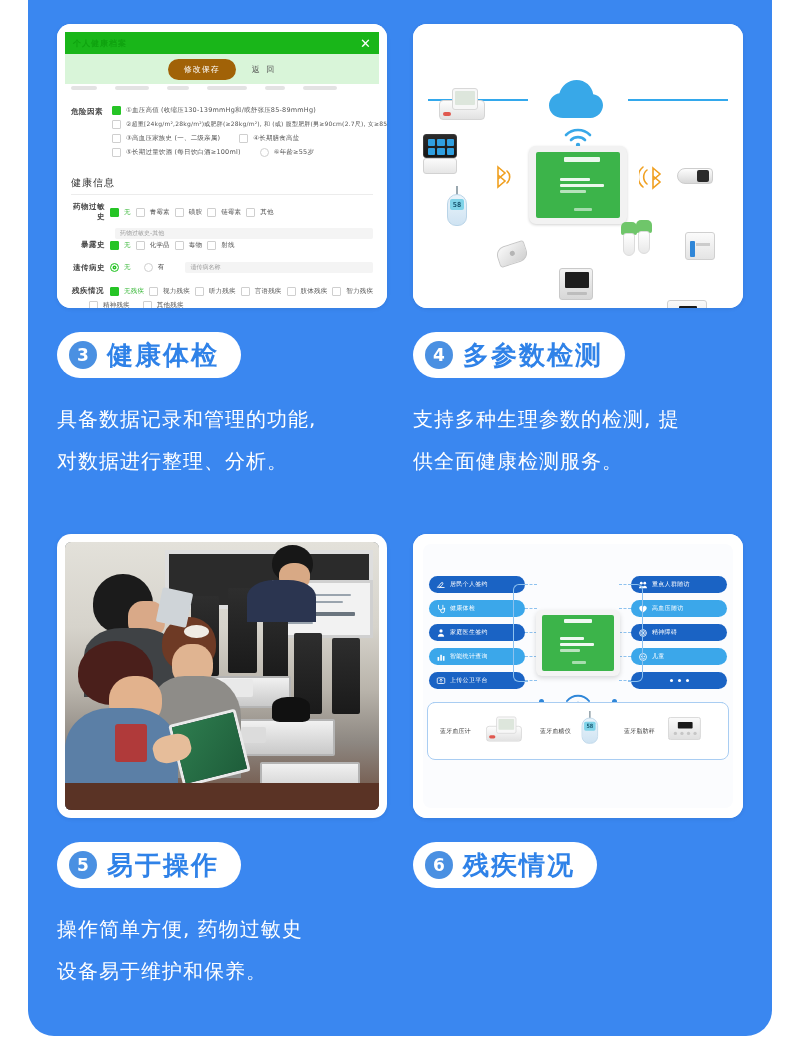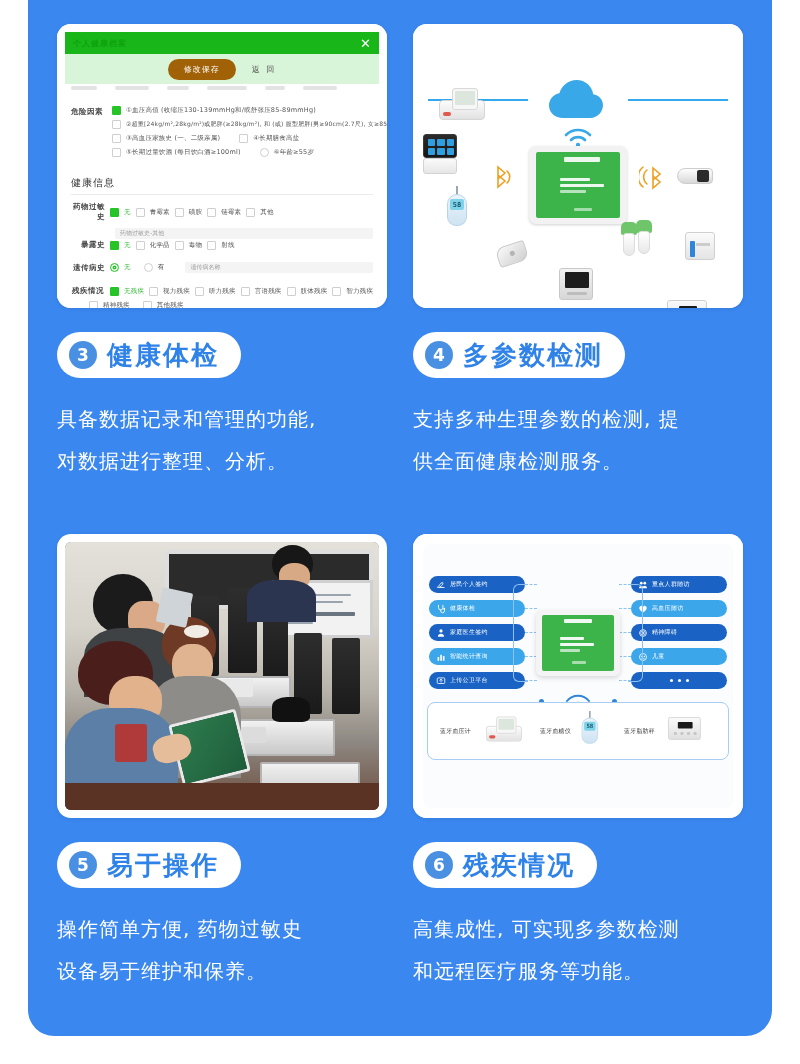--- a/index.html
+++ b/index.html
@@ -590,18 +590,14 @@
   </div>
   <div class="desc d5">
     <div>操作简单方便, 药物过敏史</div>
     <div>设备易于维护和保养。</div>
   </div>
 
   <div class="pill p6">
     <span class="num">6</span>
     <span class="ttl">残疾情况</span>
   </div>
-  <div class="desc d6">
-    <div>高集成性, 可实现多参数检测</div>
-    <div>和远程医疗服务等功能。</div>
-  </div>
 
 </div>
 
 </body></html>

